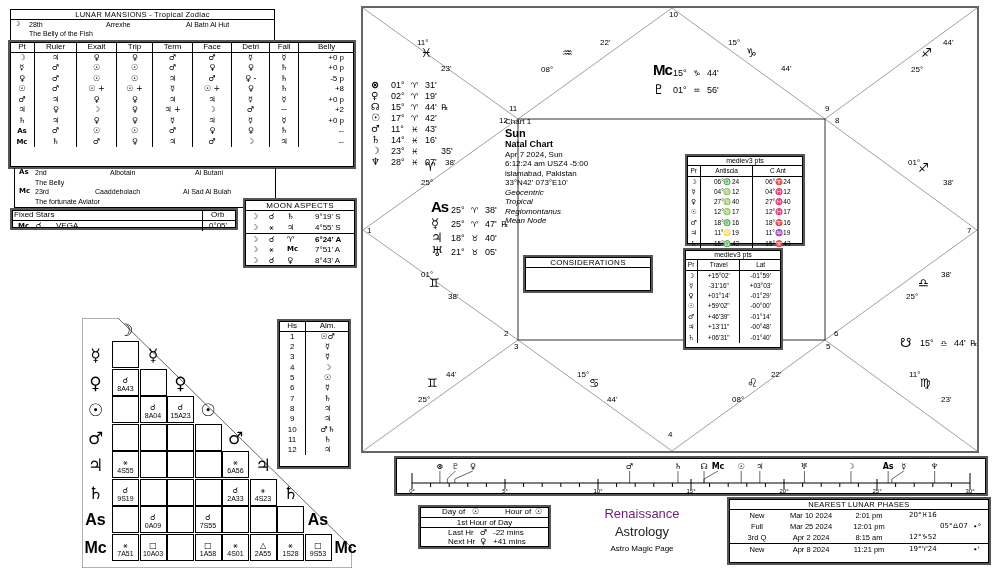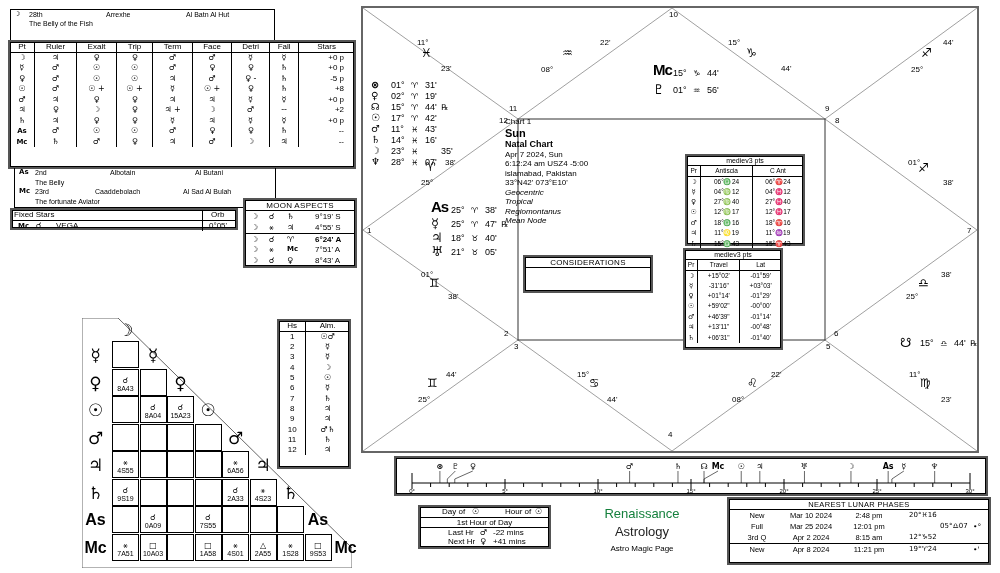--- a/index.html
+++ b/index.html
@@ -77,20 +77,21 @@
 #lp{left:727px;top:497px;width:264px;height:68px}
 #lp .hd{height:11px;line-height:11px;text-align:center;border-bottom:1px solid #000;font-size:7.5px;letter-spacing:.3px}
 #lp .r{height:11px;line-height:11px;font-size:7.5px;position:relative}
 #lp .r.sep{border-top:1px solid #000}
 #lp .r span{position:absolute}
 </style>
 </head>
 <body>
 
 <div class="box" id="lm">
+  <div class="hd">LUNAR MANSIONS - Tropical Zodiac</div>
   <div class="r">
     <span class="abs sym" style="left:3px;font-weight:bold">☽</span>
     <span class="abs" style="left:18px">28th</span>
     <span class="abs" style="left:95px">Arrexhe</span>
     <span class="abs" style="left:175px">Al Batn Al Hut</span>
   </div>
   <div class="r">
       <span class="abs" style="left:18px">The Belly of the Fish</span>
     </div>
 </div>
@@ -100,21 +101,21 @@
     <thead>
         <tr id="ed-head">
           <th>Pt</th>
           <th>Ruler</th>
           <th>Exalt</th>
           <th>Trip</th>
           <th>Term</th>
           <th>Face</th>
           <th>Detri</th>
           <th>Fall</th>
-          <th>Stars</th>
+          <th>Belly</th>
         </tr>
       </thead>
     <tbody id="ed-body">
         <tr>
           <td>☽</td>
           <td>♃</td>
           <td>♀</td>
           <td>♀</td>
           <td>♂</td>
           <td>♂</td>
@@ -810,32 +811,32 @@
     <span class="abs" style="left:73px">-22 mins</span>
   </div>
   <div class="r" style="margin-top:-2px">
     <span class="abs" style="left:28px">Next Hr</span>
     <span class="abs sym" style="left:60px">♀</span>
     <span class="abs" style="left:73px">+41 mins</span>
   </div>
 </div>
 
 <div class="abs" id="brand">
-  <div style="font-size:13px;line-height:17px;color:#15803d">Renaissance</div>
+  <div style="font-size:13px;line-height:17px;color:#701a75">Renaissance</div>
   <div style="font-size:13px;line-height:20px;color:#222">Astrology</div>
   <div style="font-size:8px;line-height:14px">Astro Magic Page</div>
 </div>
 
 <div class="dbl" id="lp">
   <div class="hd">NEAREST LUNAR PHASES</div>
   <div id="lp-rows">
       <div class="r">
         <span style="left: 12px; width: 32px; text-align: center;">New</span>
         <span style="left: 52px; width: 60px; text-align: center;">Mar 10 2024</span>
-        <span style="left: 120px; width: 40px; text-align: center;">2:48 pm</span>
+        <span style="left: 120px; width: 40px; text-align: center;">2:01 pm</span>
         <span class="sym" style="left: 180px; font-size: 7px;">20°♓16</span>
         <span class="sym" style="left: 244px;"></span>
       </div>
       <div class="r">
         <span style="left: 12px; width: 32px; text-align: center;">Full</span>
         <span style="left: 52px; width: 60px; text-align: center;">Mar 25 2024</span>
         <span style="left: 120px; width: 40px; text-align: center;">12:01 pm</span>
         <span class="sym" style="left: 180px; font-size: 7px; margin-left: 31px;">05°♎07</span>
         <span class="sym" style="left: 244px;">•°</span>
       </div>

